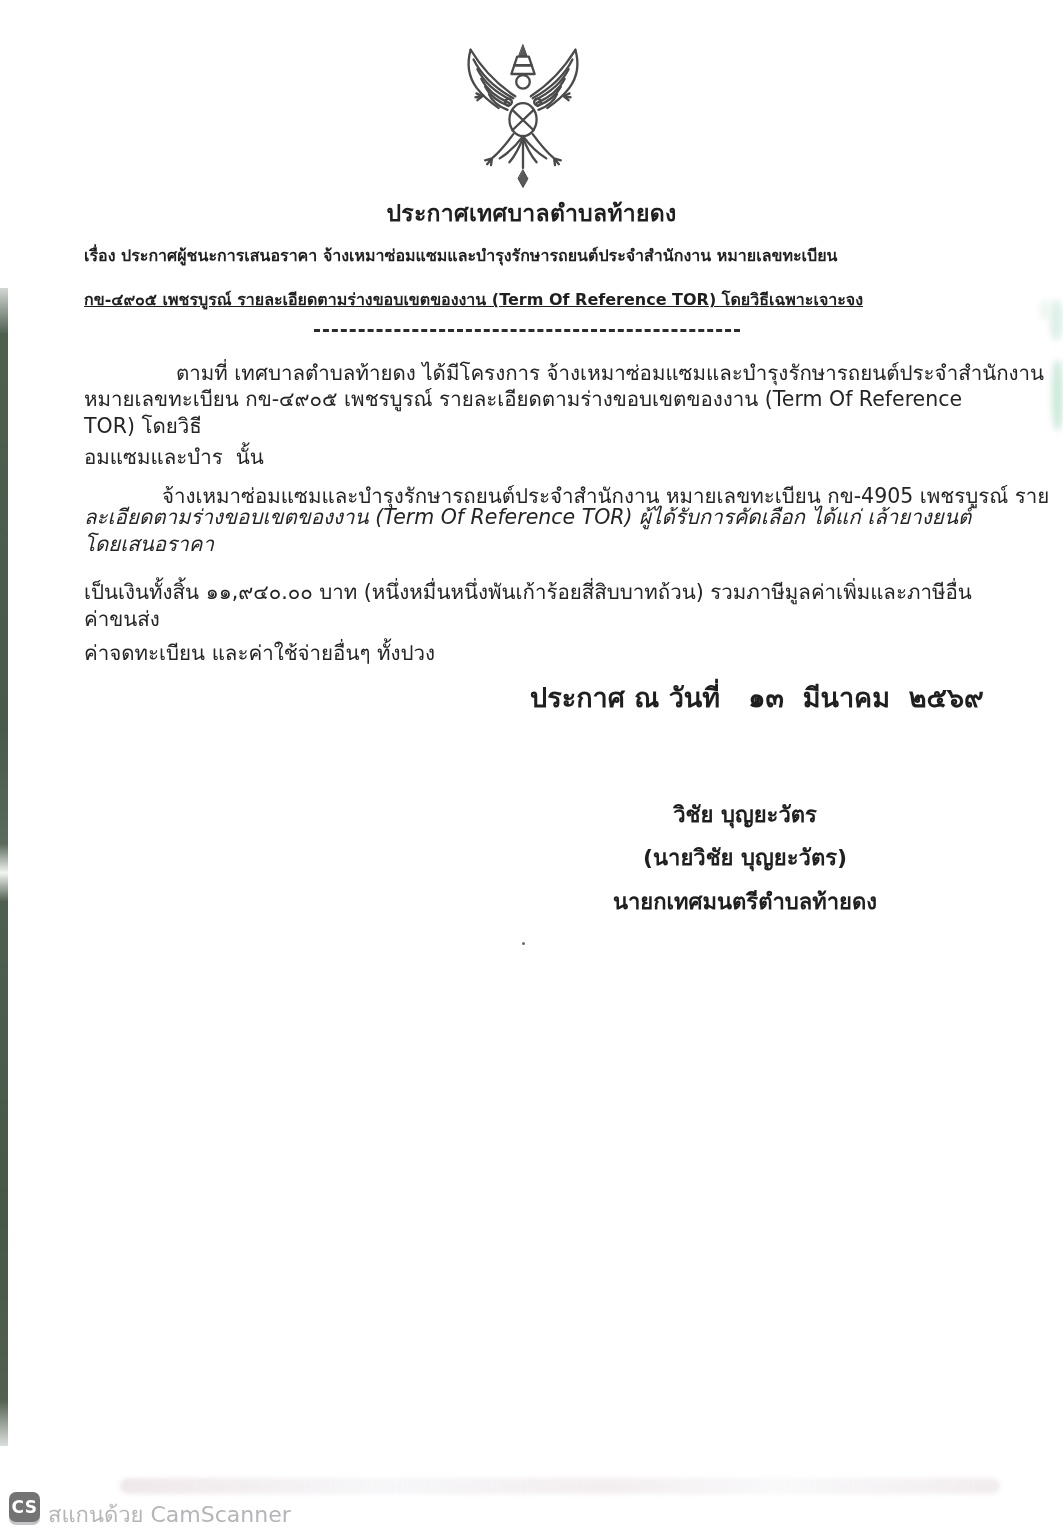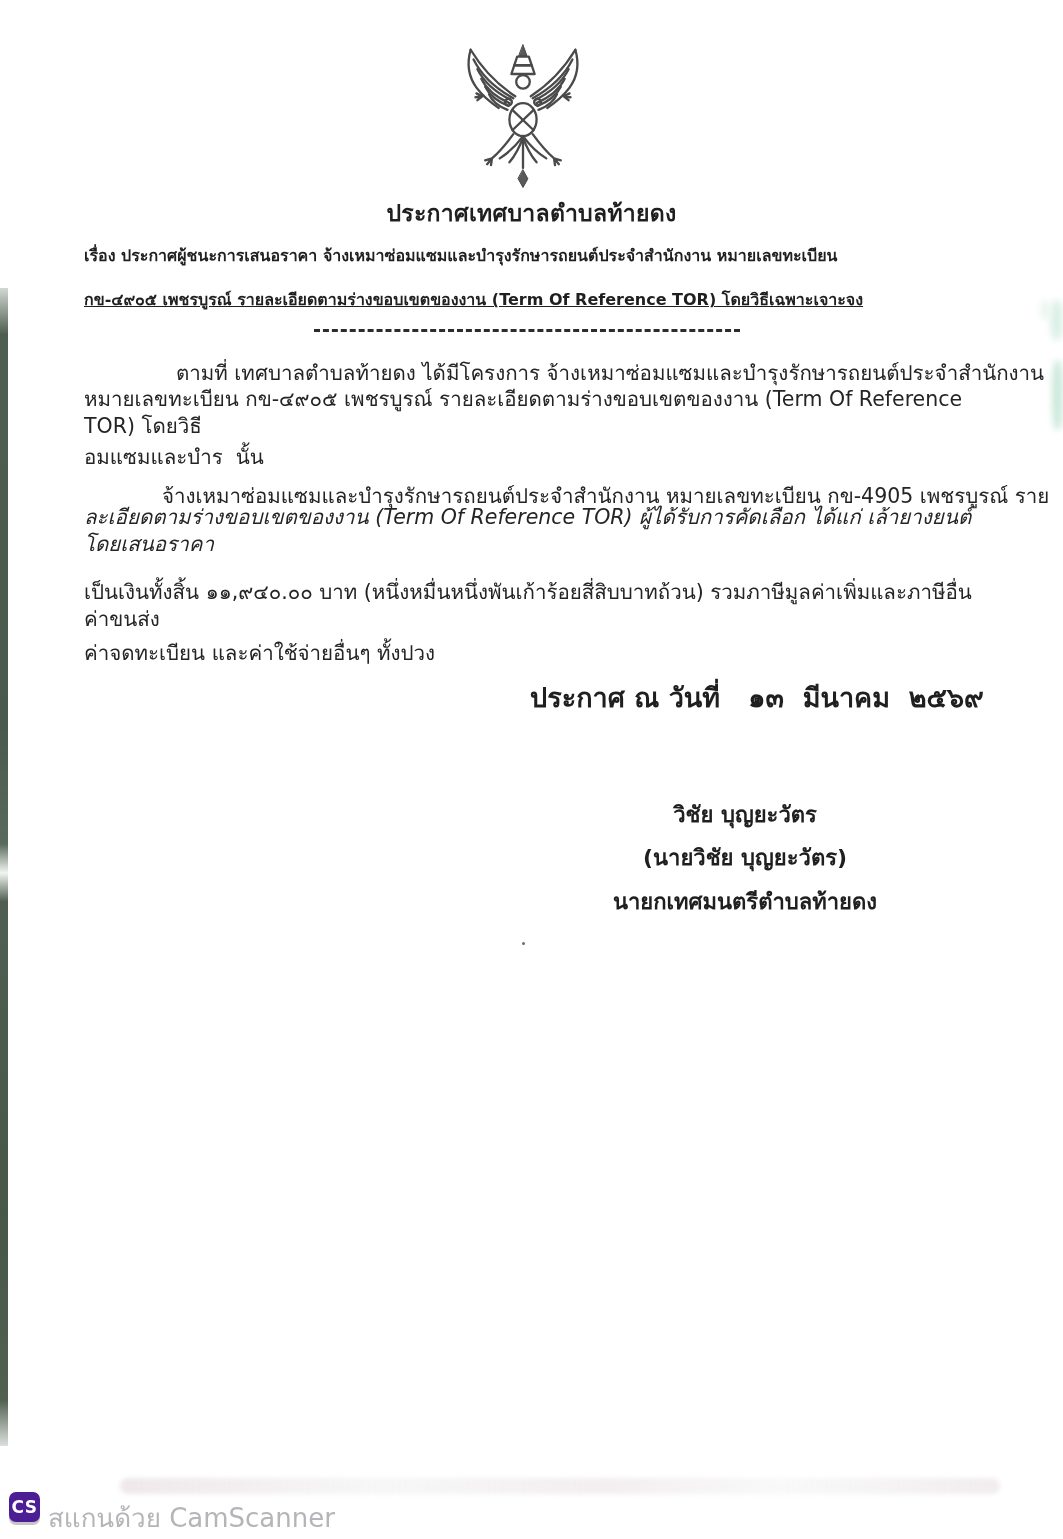--- a/index.html
+++ b/index.html
@@ -44,25 +44,25 @@
     filter:blur(.4px);}
   .smudge{border-radius:40%;filter:blur(3px);}
   .sm1{top:300px;left:1050px;width:13px;height:40px;background:#d9efe5;opacity:.9;}
   .sm2{top:360px;left:1052px;width:11px;height:70px;background:#c4e6d6;opacity:.85;}
   .sm3{top:300px;left:1040px;width:10px;height:20px;background:#e7f4ee;opacity:.8;}
   .speck{top:942px;left:522px;width:3px;height:3px;background:#6b6b6b;border-radius:50%;}
   .ghostband{top:1478px;left:120px;width:880px;height:16px;
     background:linear-gradient(90deg,rgba(210,190,195,.35),rgba(200,200,210,.15) 30%,rgba(215,200,205,.3) 55%,rgba(205,205,215,.12) 75%,rgba(210,195,200,.3));
     filter:blur(2px);border-radius:8px;}
   
-  .cs-badge{top:1492px;left:9px;width:31px;height:30px;background:#4c1d95;border-radius:7px;
+  .cs-badge{top:1492px;left:9px;width:31px;height:30px;background:#737373;border-radius:7px;
     box-shadow:0 3px 0 rgba(150,150,154,.55);
     display:flex;align-items:center;justify-content:center;}
   .cs-badge span{color:#ffffff;font-size:17px;font-weight:700;letter-spacing:.5px;font-family:"DejaVu Sans",sans-serif;}
-  .cs-text{top:1497px;left:48px;font-size:26px;color:#b5b5b9;font-weight:400;}
+  .cs-text{top:1497px;left:48px;font-size:22px;color:#b5b5b9;font-weight:400;}
 </style>
 </head>
 <body>
 
 <div class="abs edge-green"></div>
 <div class="abs smudge sm1"></div>
 <div class="abs smudge sm2"></div>
 <div class="abs smudge sm3"></div>
 <div class="abs speck"></div>
 <div class="abs ghostband"></div>

